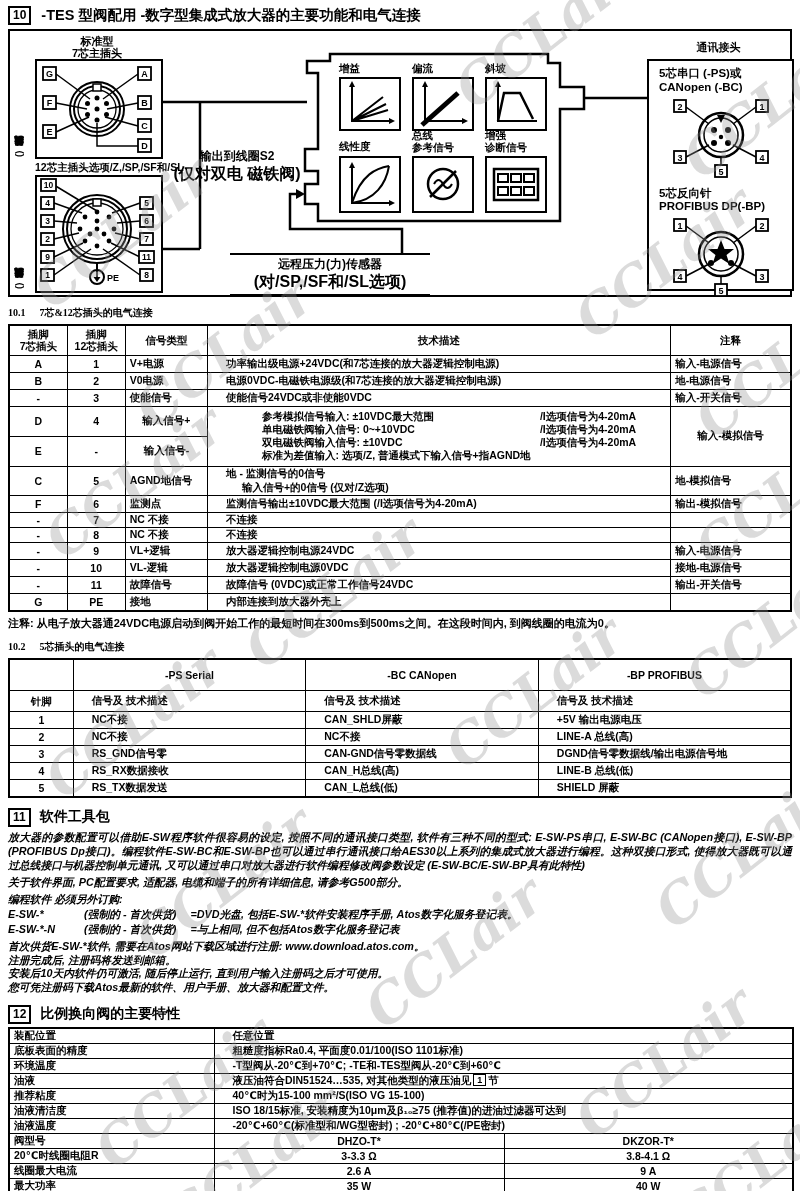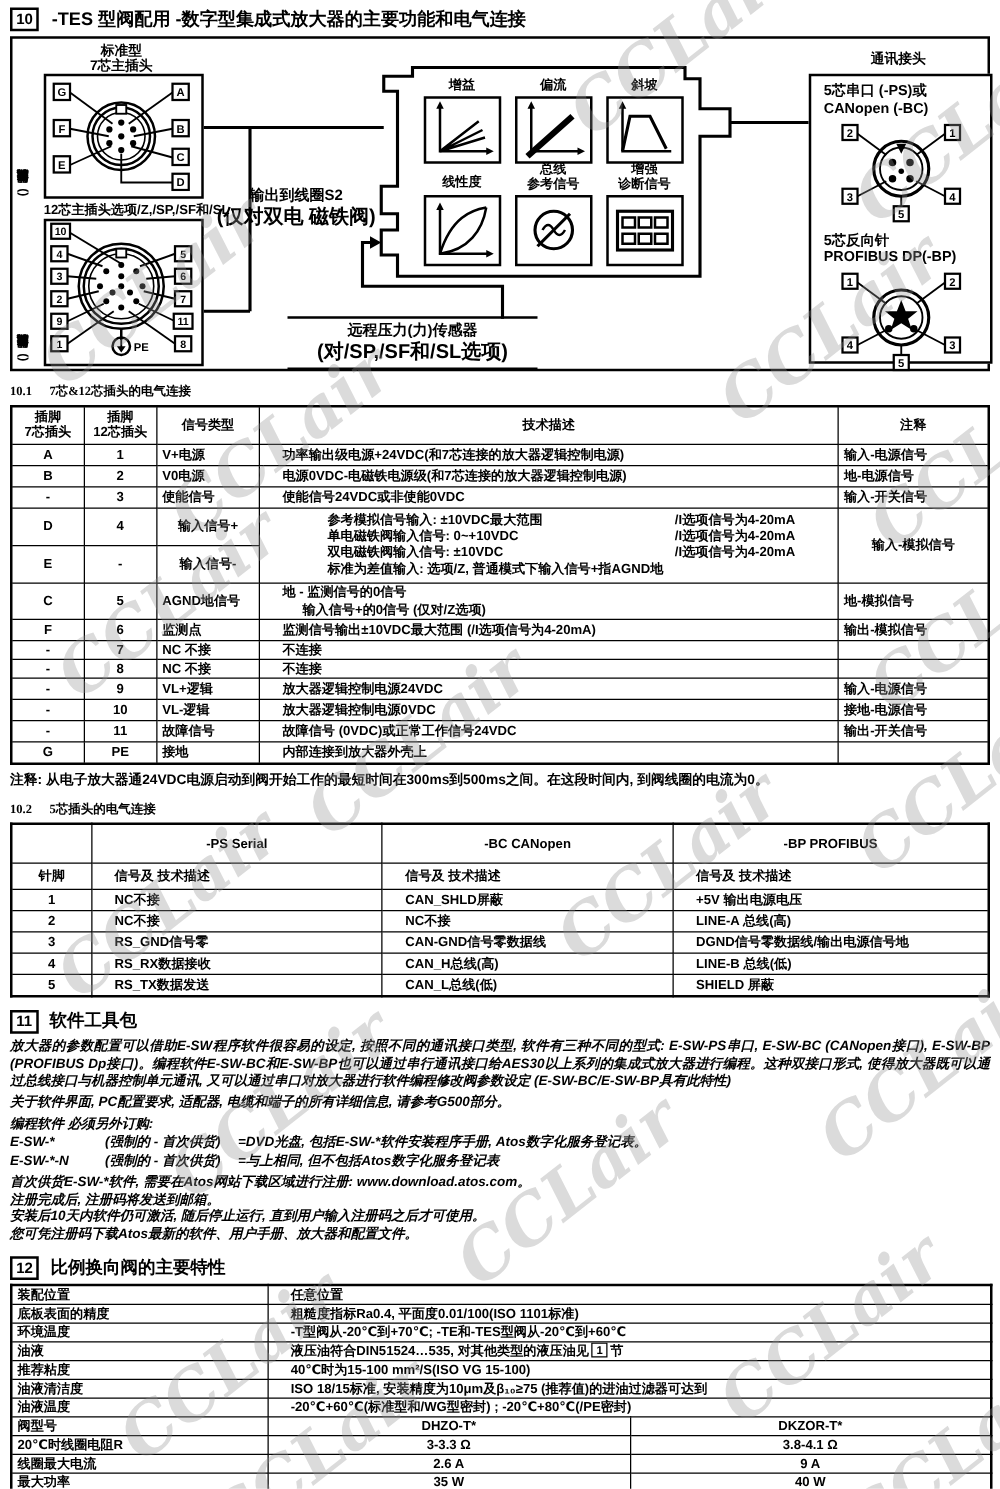--- a/index.html
+++ b/index.html
@@ -18,21 +18,21 @@
   .diagram{position:relative;width:780px;height:264px;border:2px solid #000;margin:0 8px;}
   .abs{position:absolute;}
   .vlabel{writing-mode:vertical-rl;transform:rotate(180deg);font-size:9.5px;font-weight:bold;
           letter-spacing:0px;line-height:1;}
   .connbox{border:2px solid #000;background:#fff;}
   .ctitle{font-weight:bold;font-size:11px;text-align:center;line-height:1.1;}
   .ctitle12{font-weight:bold;font-size:10.5px;}
   .coil-label,.sensor-label{font-weight:bold;font-size:12px;text-align:center;line-height:1.25;}
   .coil-sub,.sensor-sub{font-weight:bold;font-size:16px;}
   .sensor-wrap{border-top:2px solid #000;border-bottom:2px solid #000;padding:2px 4px;}
-  .fn-label{font-weight:bold;font-size:10.5px;text-align:center;line-height:1.1;}
+  .fn-label{font-weight:bold;font-size:10.5px;text-align:left;line-height:1.1;}
   .fn-box{border:2px solid #000;background:#fff;}
   .commgroup .glabel{font-weight:bold;font-size:11.5px;line-height:1.2;padding-left:10px;}
   
   .subhead{font-weight:bold;font-size:10px;margin:9px 8px 4px 8px;font-family:Liberation Serif, serif;}
   .subhead .sp{display:inline-block;width:14px;}
   .blockhead{display:flex;align-items:center;gap:9px;margin:10px 8px 3px 8px;}
   .blockhead .bt{font-weight:bold;font-size:14px;}
   
   table{border-collapse:collapse;table-layout:fixed;width:784px;margin:0 8px;
         border:2px solid #000;}

